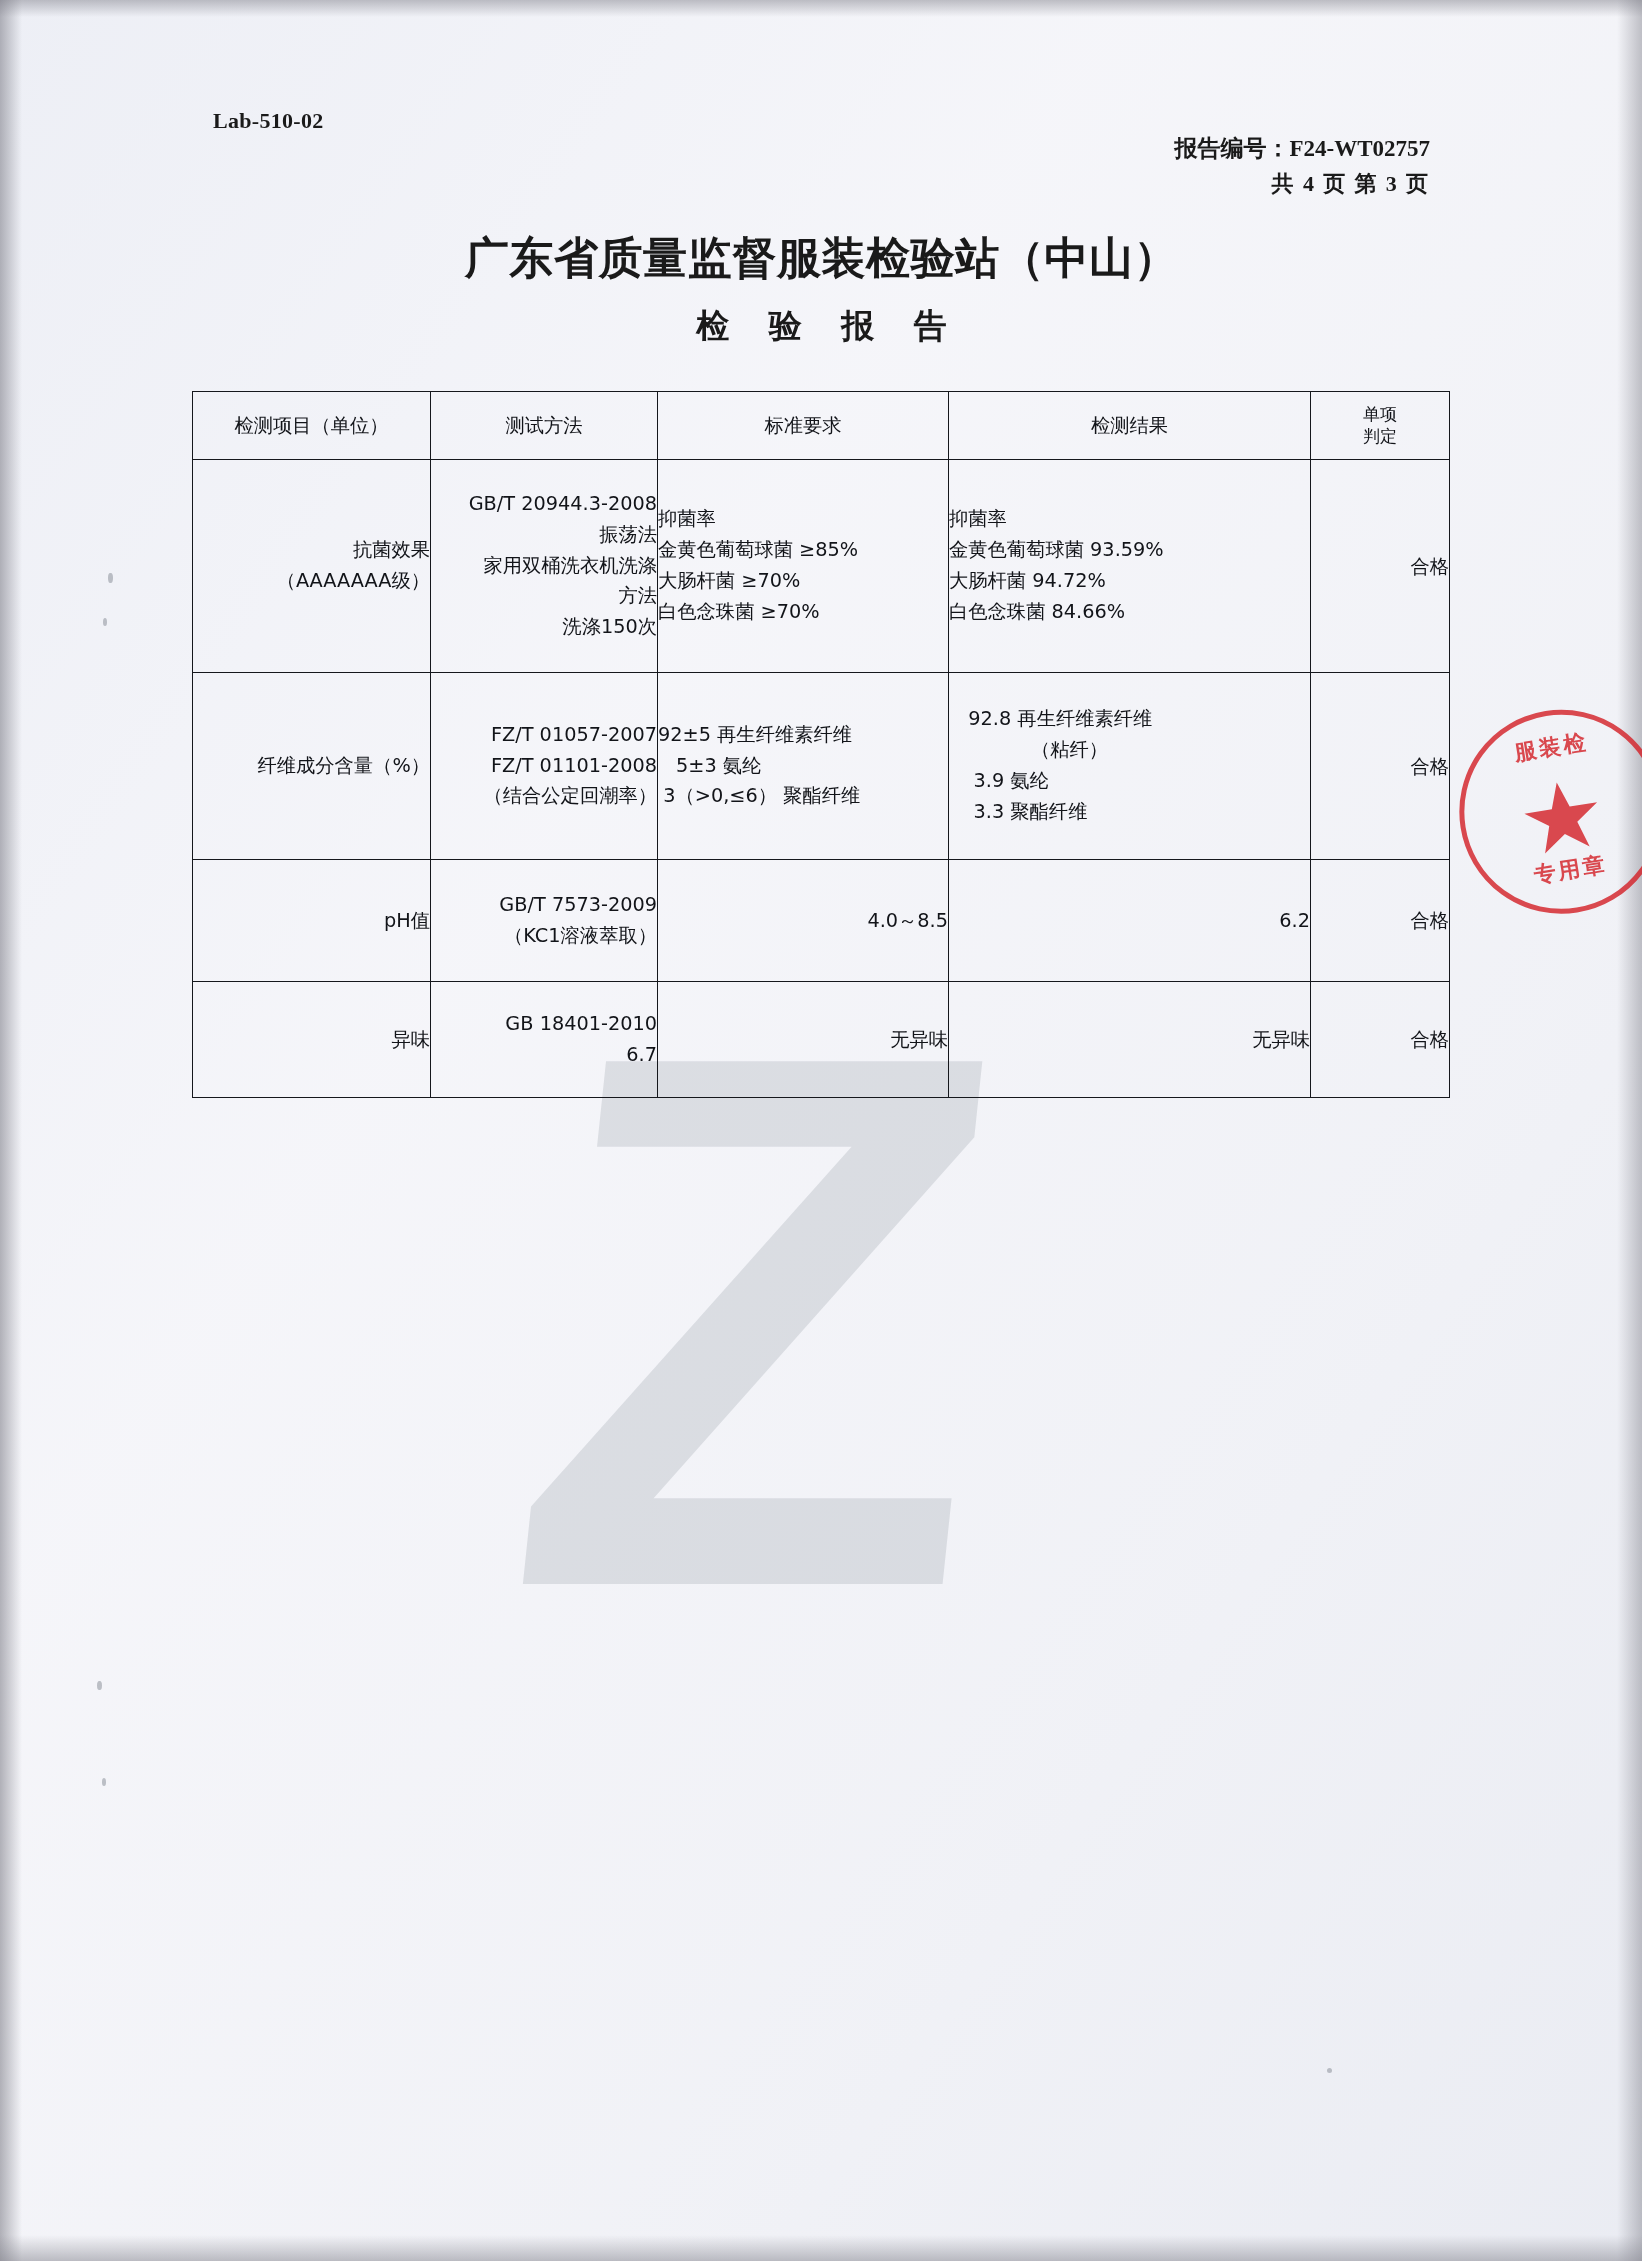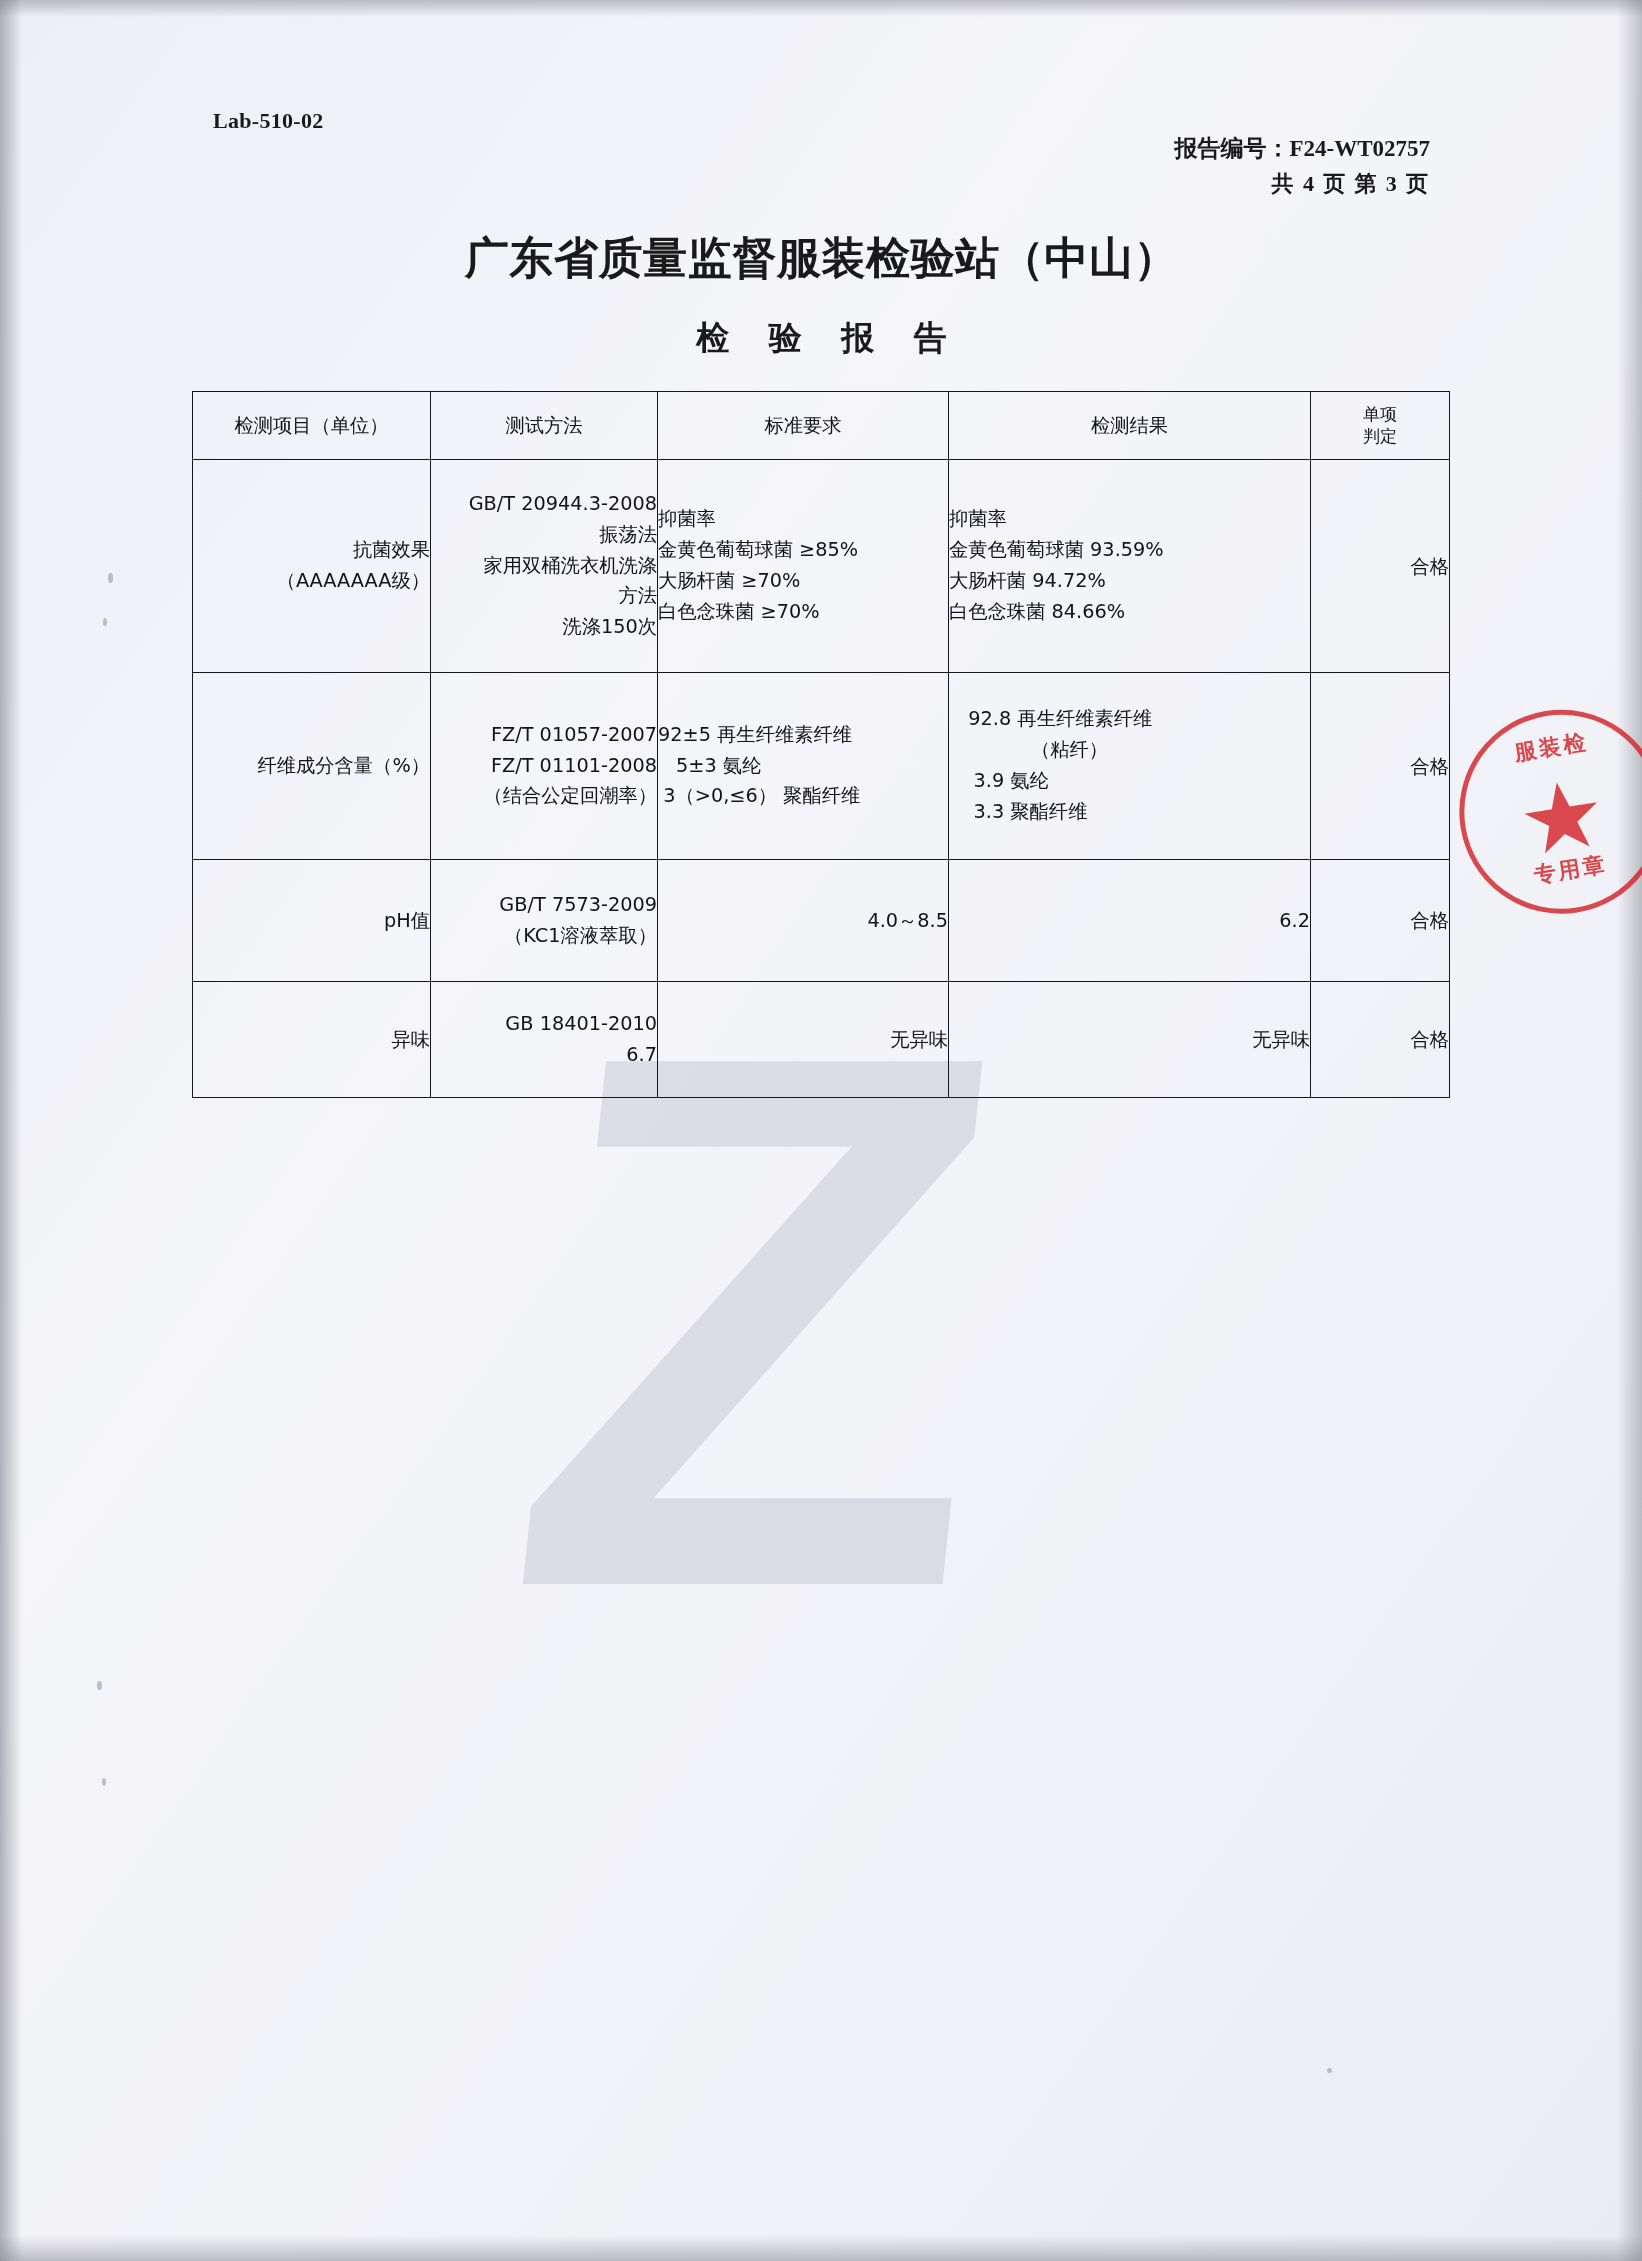--- a/index.html
+++ b/index.html
@@ -92,21 +92,21 @@
     top: 229px;
     text-align: center;
     font-family: "DejaVu Sans", "Liberation Sans", sans-serif;
     font-weight: bold;
     font-size: 44px;
     letter-spacing: 0.6px;
   }
   .doc-title {
     position: absolute;
     left: 0; right: 0;
-    top: 316px;
+    top: 304px;
     text-align: center;
     font-family: "DejaVu Sans", "Liberation Sans", sans-serif;
     font-weight: bold;
     font-size: 33px;
     letter-spacing: 14px;
     text-indent: 14px;
   }
 
   
   table.report {

